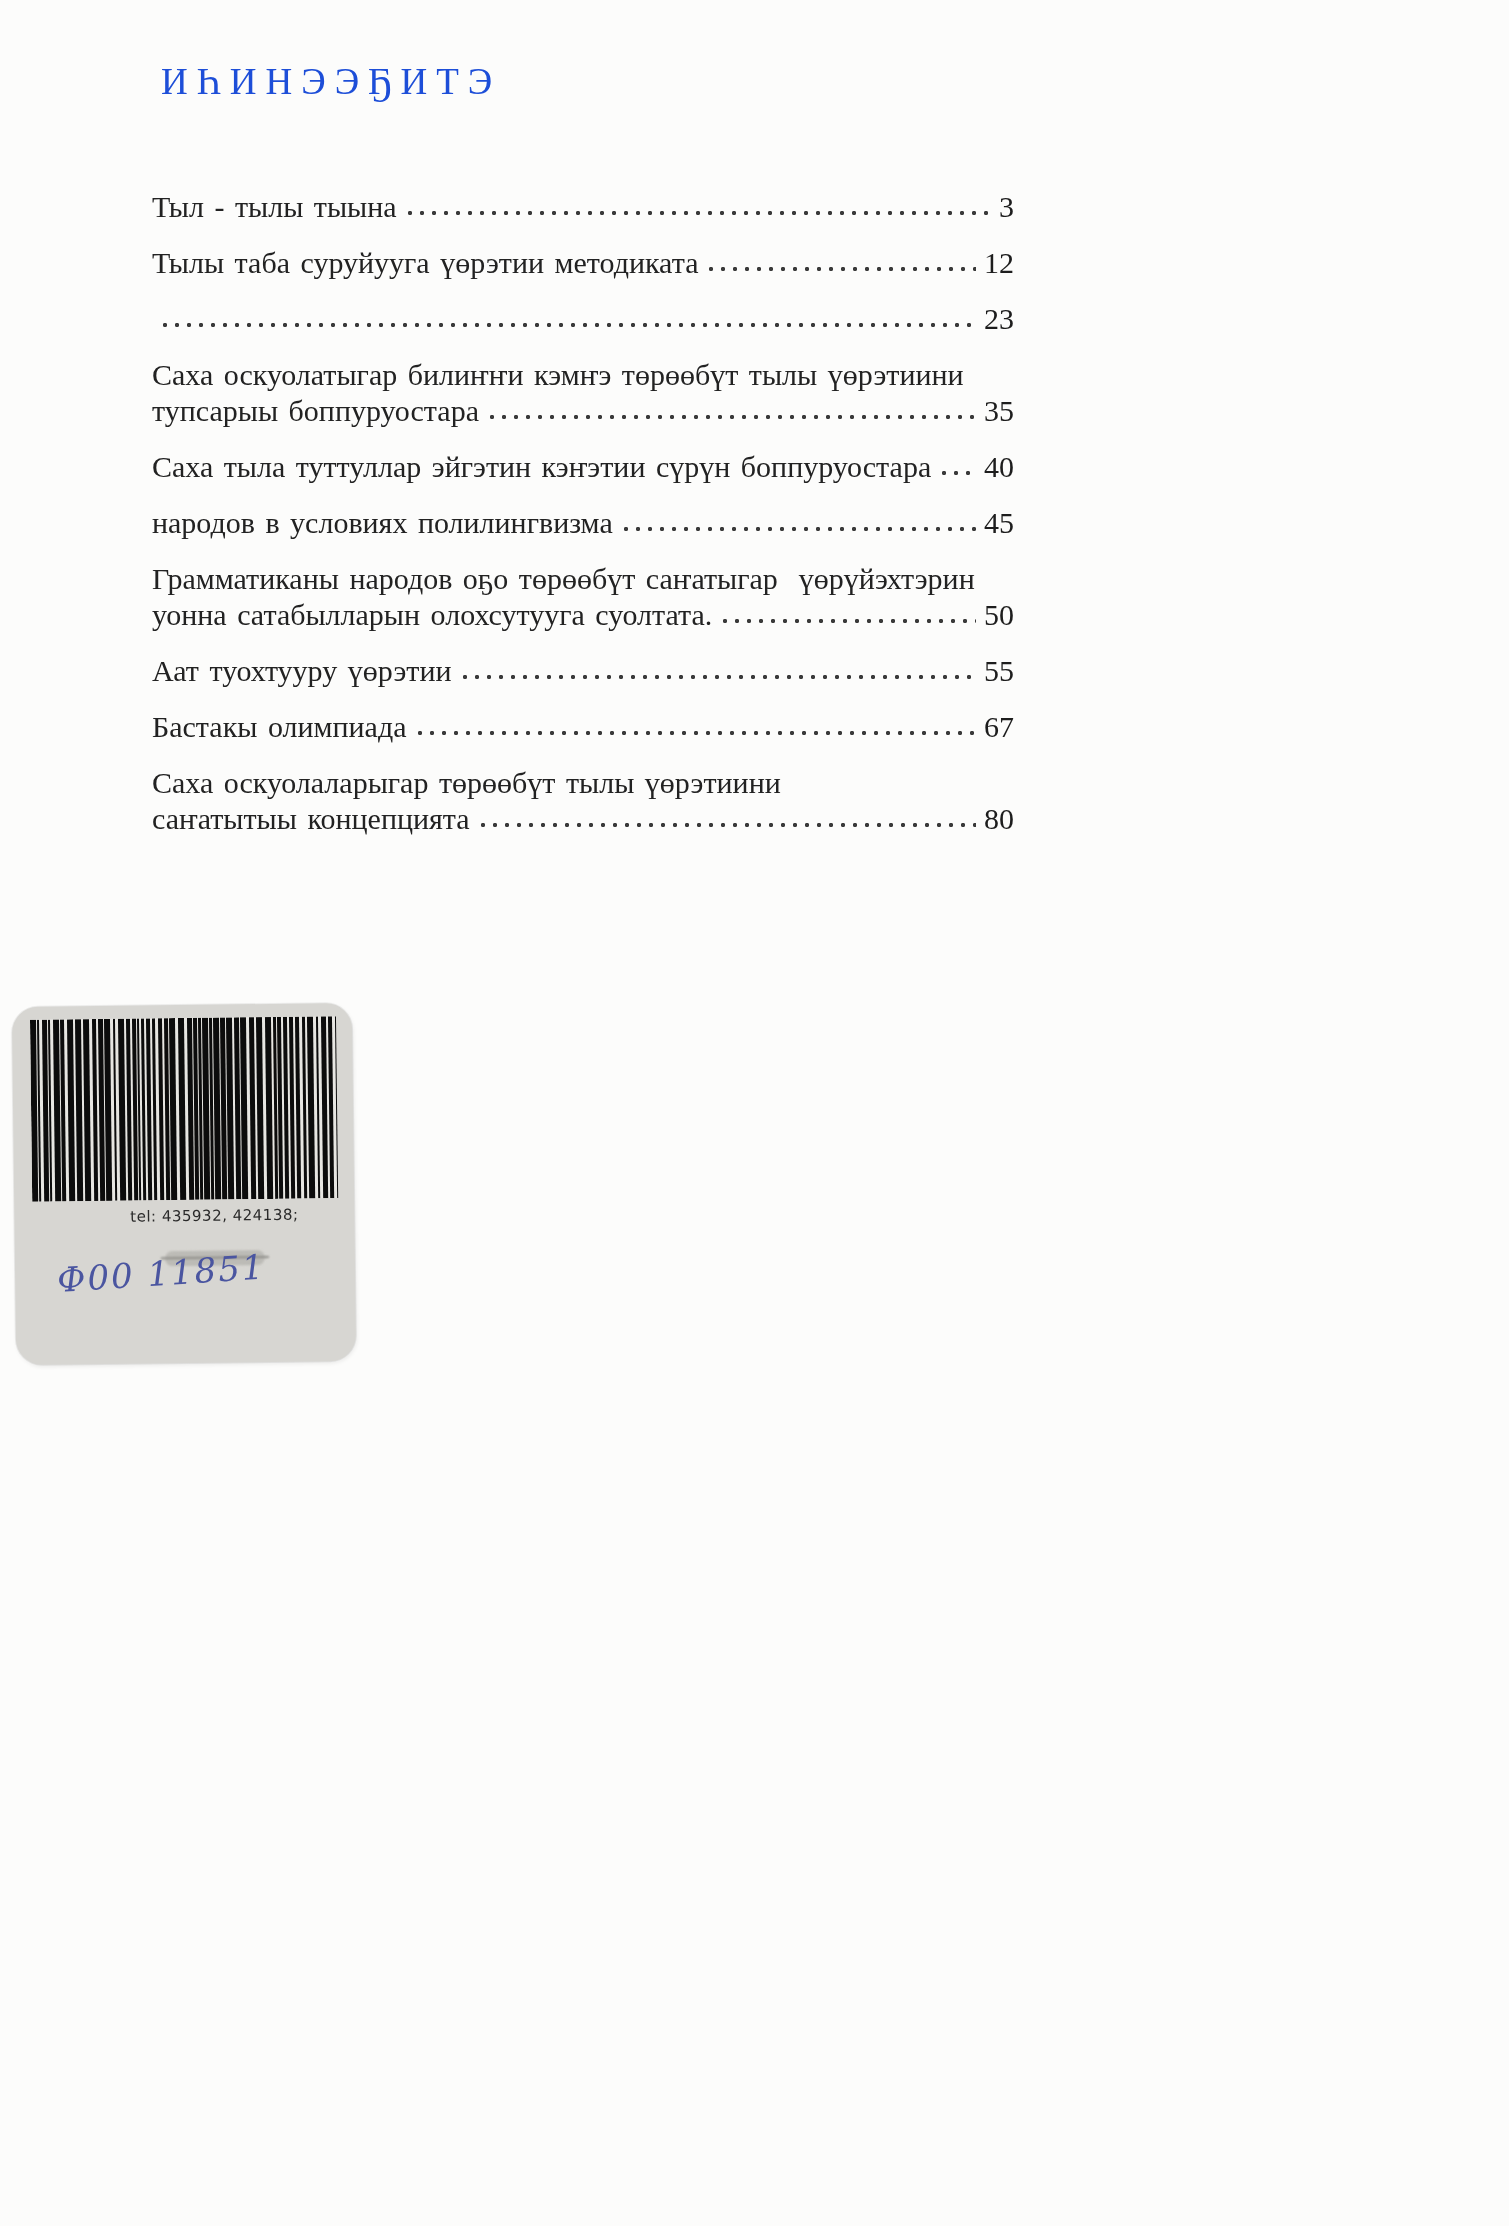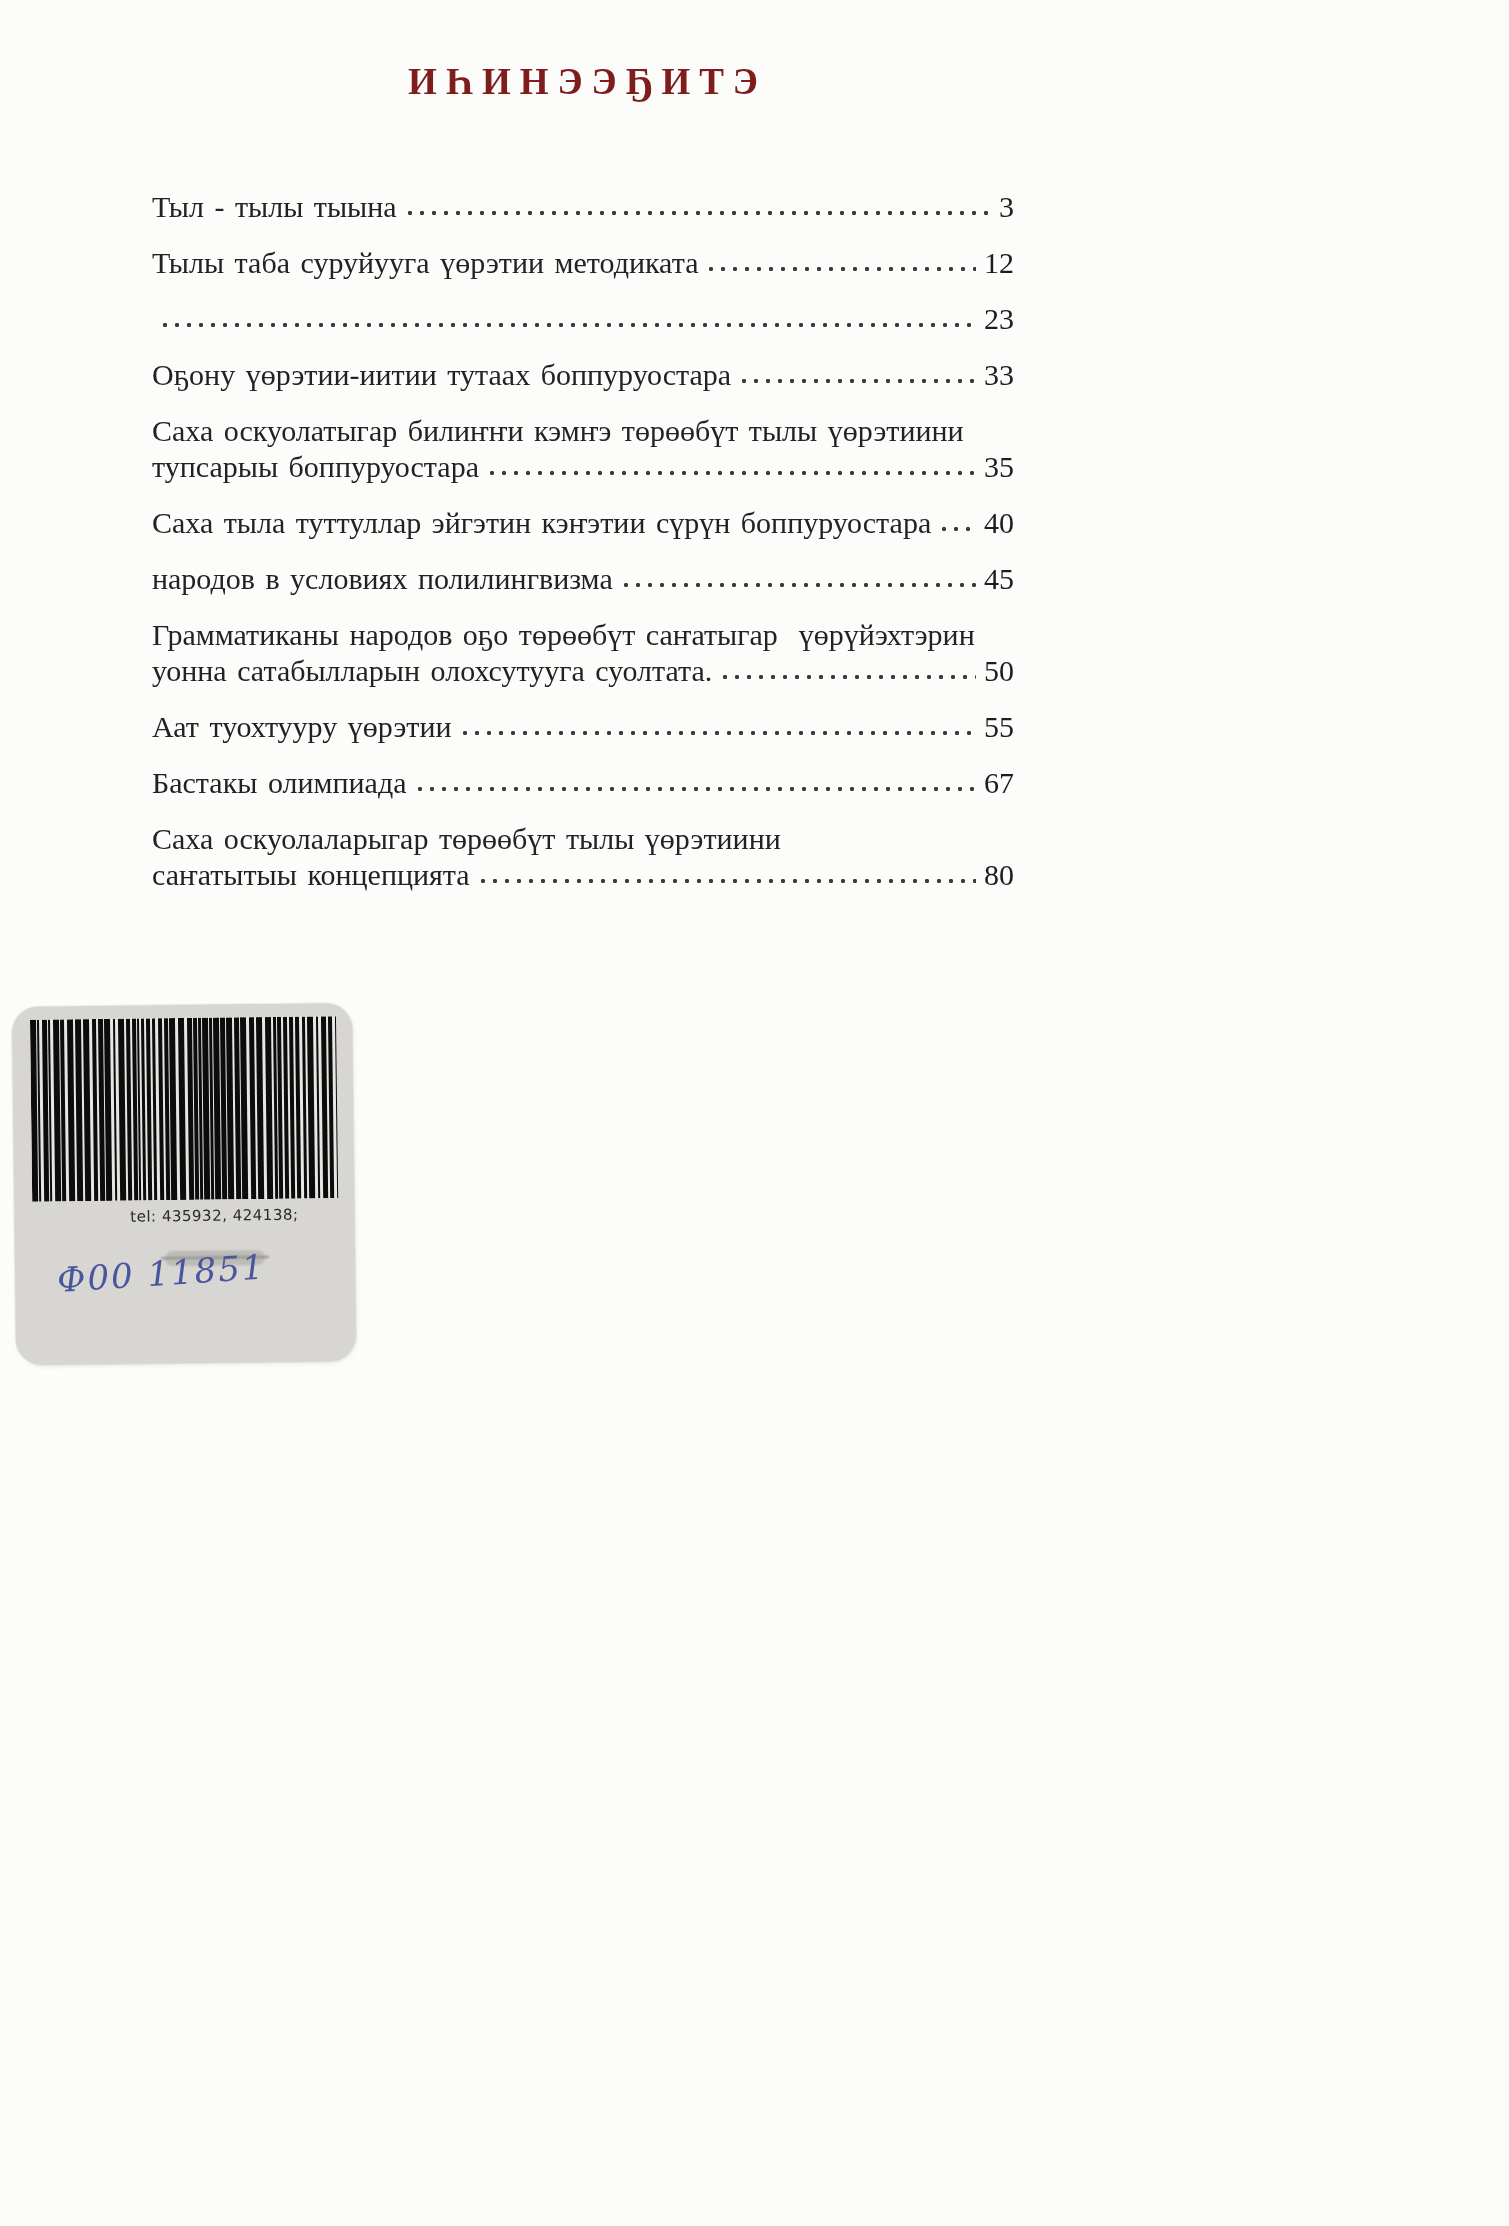--- a/index.html
+++ b/index.html
@@ -14,26 +14,26 @@
   .page {
     position: absolute; inset: 0;
     background: #fcfcfb;
   }
   .content {
     position: absolute;
     left: 152px; top: 60px;
     width: 862px;
   }
   .title {
-    text-align: center;
+    text-align: left;
     font-size: 37px;
-    font-weight: bold;
+    font-weight: normal;
     letter-spacing: 9px;
     padding-left: 9px; 
-    color: #7f1d1d;
+    color: #1d4ed8;
     margin-bottom: 86px;
   }
   .toc-list { width: 100%; }
   .entry { margin-bottom: 20px; }
   .entry-line {
     display: flex;
     align-items: baseline;
     font-size: 30px;
     line-height: 36px;
     word-spacing: 3px;
@@ -138,27 +138,20 @@
           </div>
         </div>
         <div class="entry">
           <div class="entry-line">
             <span class="leader"></span>
             <span class="pagenum">23</span>
           </div>
         </div>
         <div class="entry">
           <div class="entry-line">
-            <span class="entry-text">Оҕону үөрэтии-иитии тутаах боппуруостара</span>
-            <span class="leader"></span>
-            <span class="pagenum">33</span>
-          </div>
-        </div>
-        <div class="entry">
-          <div class="entry-line">
             <span class="entry-text">Саха оскуолатыгар билиҥҥи кэмҥэ төрөөбүт тылы үөрэтиини</span>
           </div>
           <div class="entry-line">
             <span class="entry-text">тупсарыы боппуруостара</span>
             <span class="leader"></span>
             <span class="pagenum">35</span>
           </div>
         </div>
         <div class="entry">
           <div class="entry-line">

